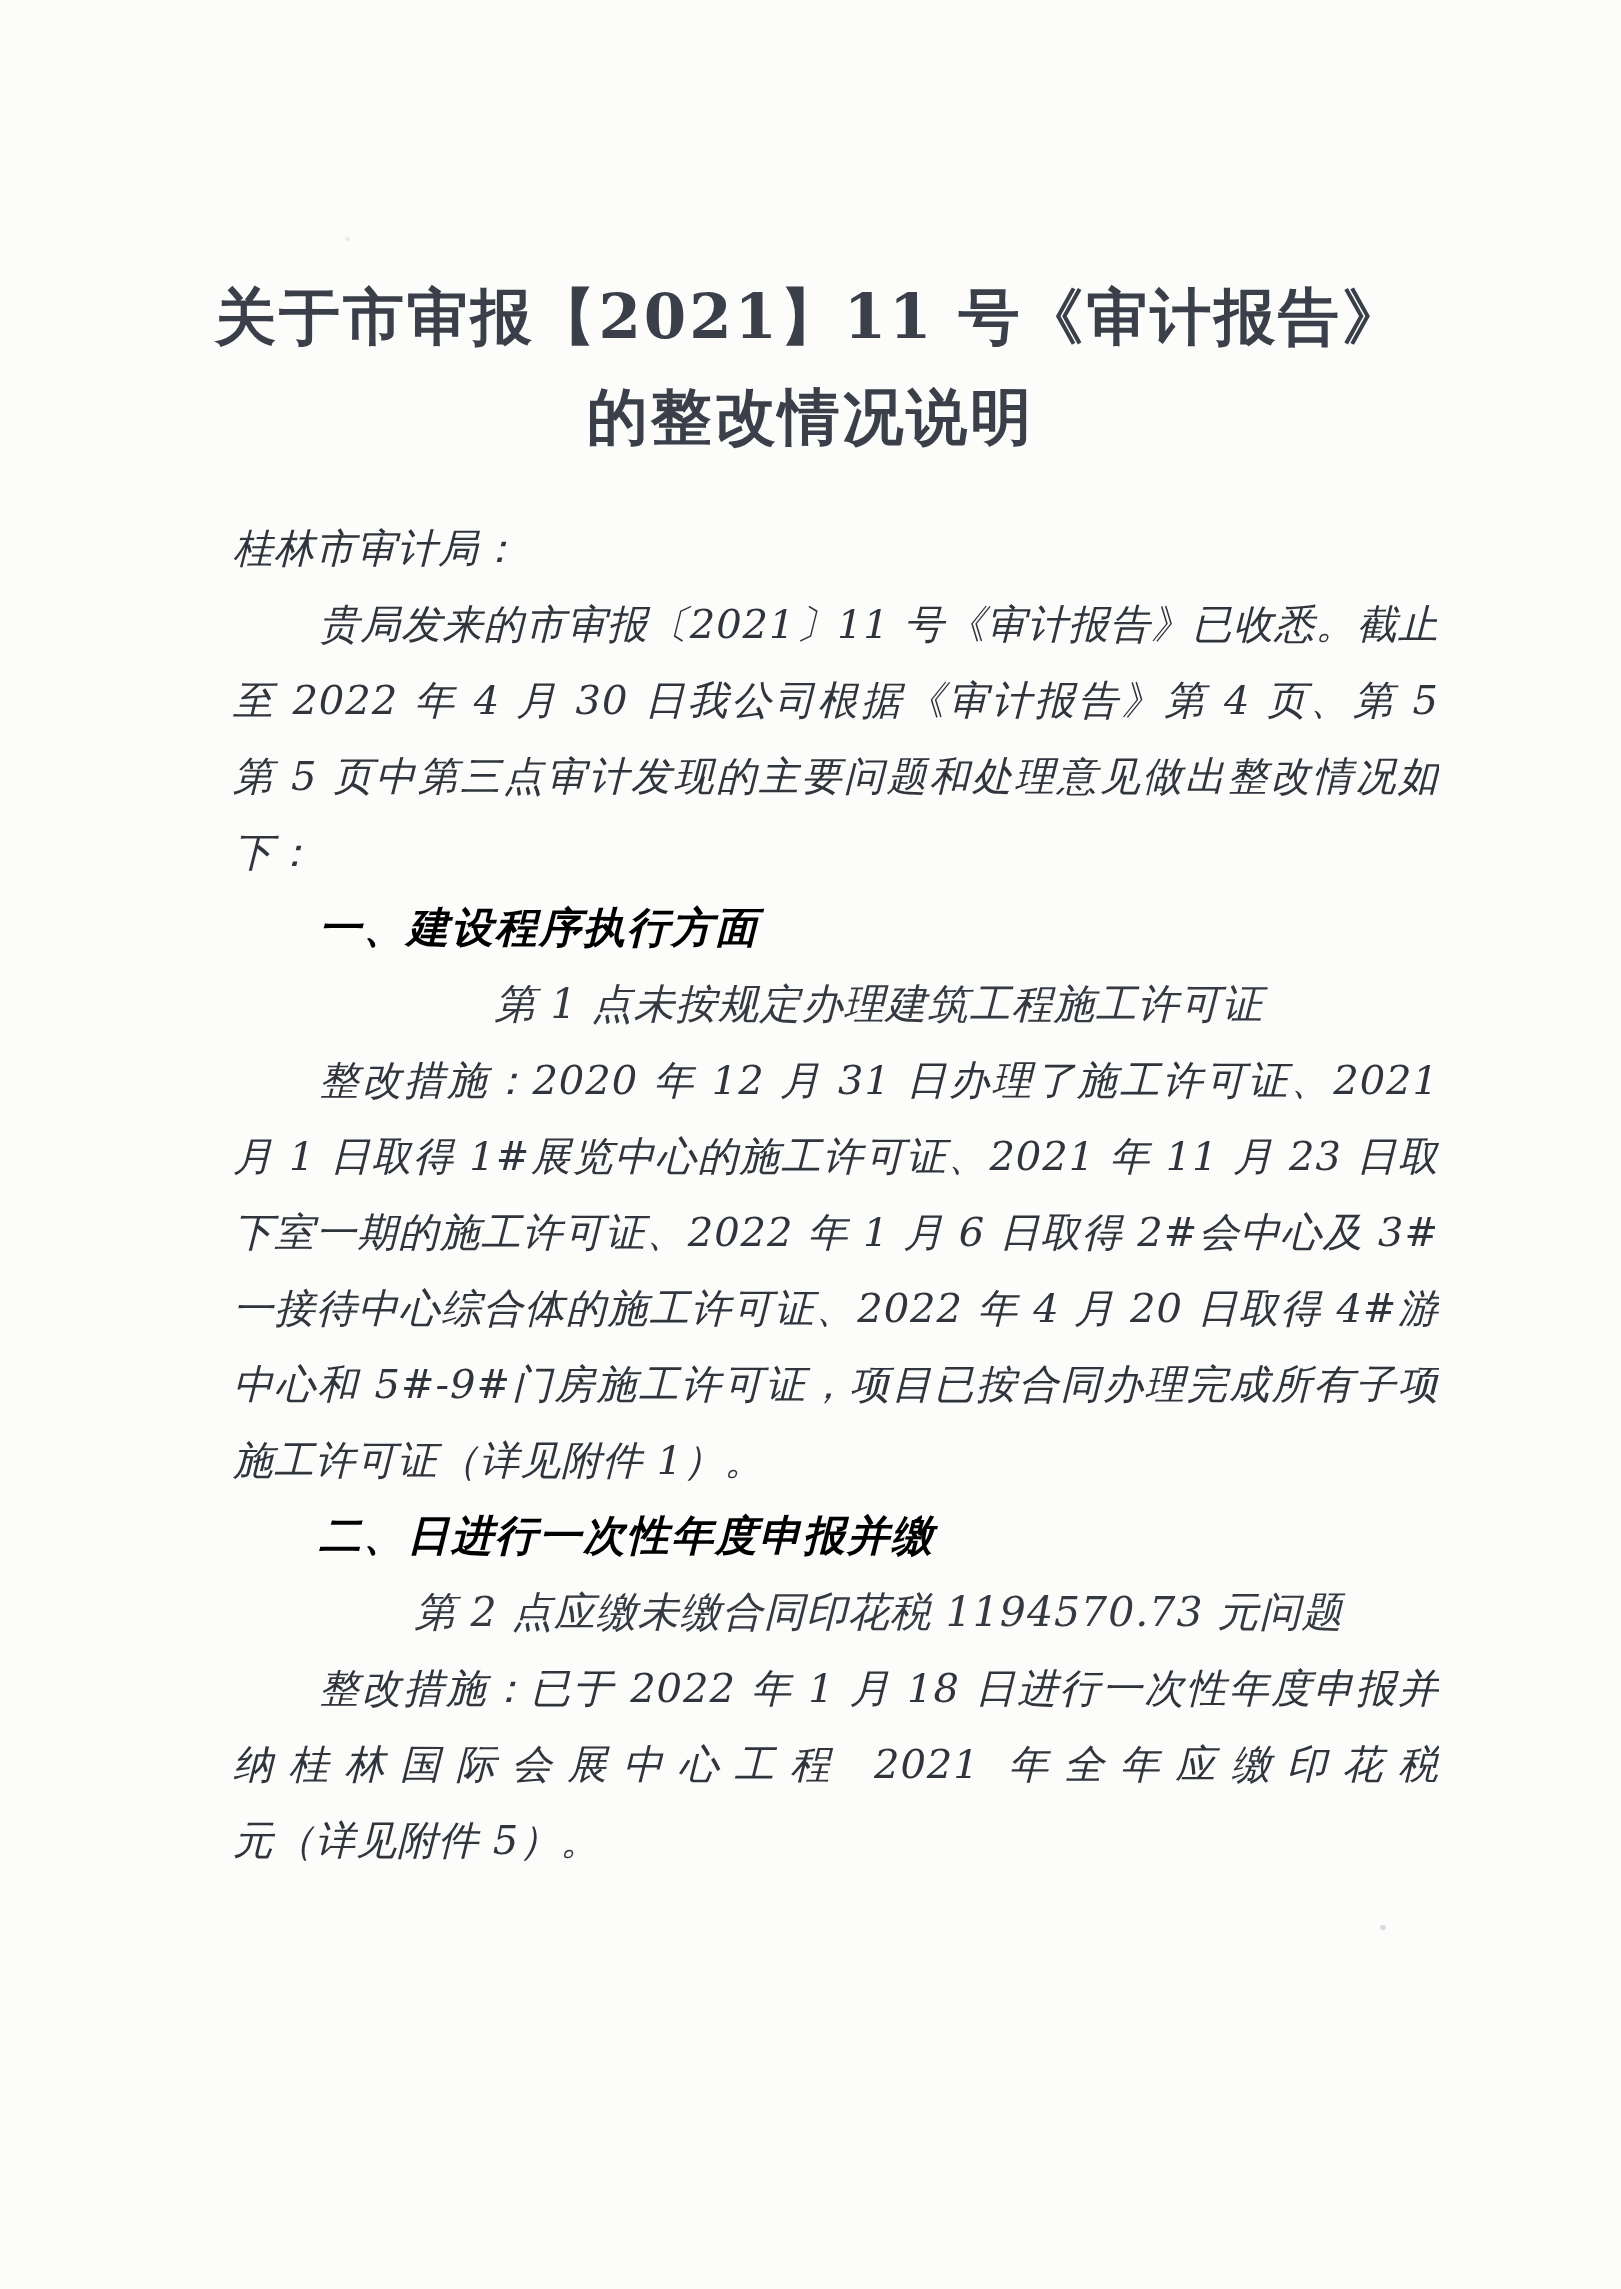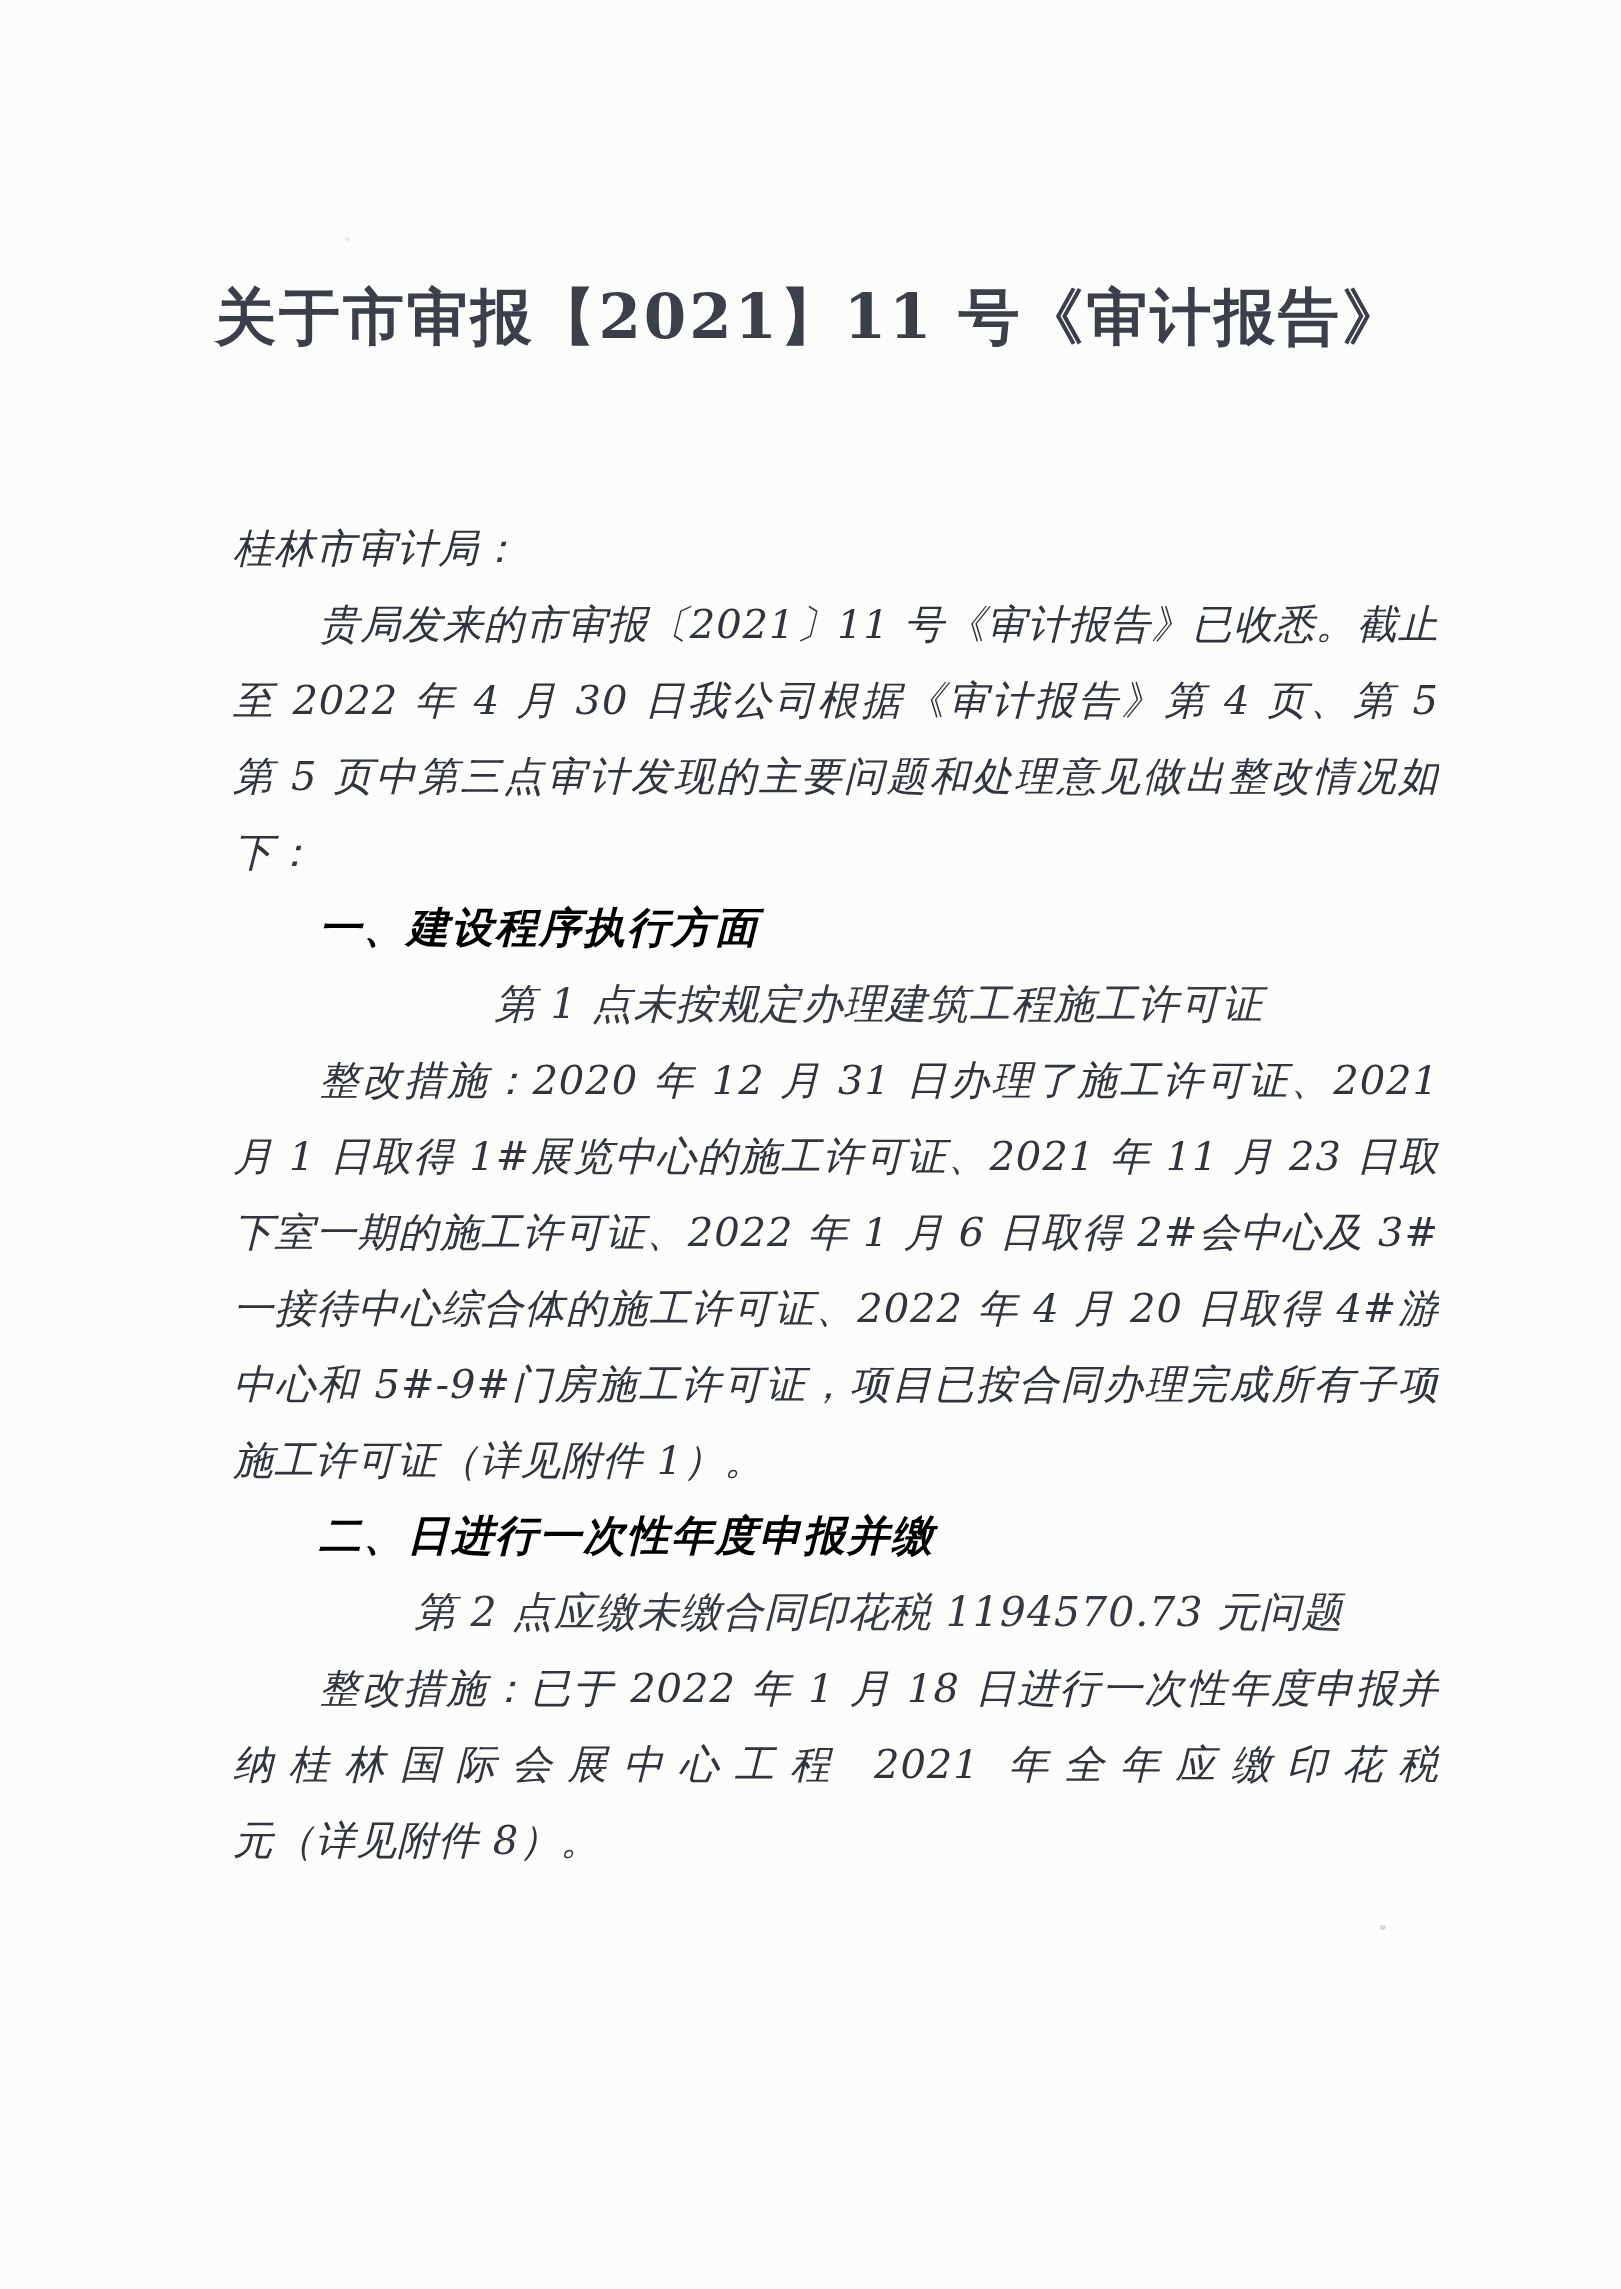--- a/index.html
+++ b/index.html
@@ -77,40 +77,41 @@
   .speck.s1{left:1088px;top:1223px;width:6.9px;height:4.9px;}
   .speck.s2{left:1380px;top:1925px;width:5.9px;height:4.9px;}
   .speck.s3{left:345px;top:237px;width:4.9px;height:3.9px;background:rgba(95,100,112,0.12);}
 </style>
 </head>
 <body>
 
 <div class="page">
   <div class="title-block">
     <div class="title-line">关于市审报【2021】11 号《审计报告》</div>
+    <div class="title-line">的整改情况说明</div>
   </div>
 
   <div class="body-block">
       <div class="line">桂林市审计局：</div>
       <div class="line fill indent">贵局发来的市审报〔2021〕11 号《审计报告》已收悉。截止</div>
       <div class="line fill">至 2022 年 4 月 30 日我公司根据《审计报告》第 4 页、第 5 页、</div>
       <div class="line fill">第 5 页中第三点审计发现的主要问题和处理意见做出整改情况如</div>
       <div class="line">下：</div>
       <div class="line indent heading">一、建设程序执行方面</div>
       <div class="line indent kaiti">第 1 点未按规定办理建筑工程施工许可证</div>
       <div class="line fill indent">整改措施：2020 年 12 月 31 日办理了施工许可证、2021 年 7</div>
       <div class="line fill">月 1 日取得 1#展览中心的施工许可证、2021 年 11 月 23 日取得地</div>
       <div class="line fill">下室一期的施工许可证、2022 年 1 月 6 日取得 2#会中心及 3#第</div>
       <div class="line fill">一接待中心综合体的施工许可证、2022 年 4 月 20 日取得 4#游客</div>
       <div class="line fill">中心和 5#-9#门房施工许可证，项目已按合同办理完成所有子项的</div>
       <div class="line">施工许可证（详见附件 1）。</div>
       <div class="line indent heading">二、日进行一次性年度申报并缴</div>
       <div class="line indent kaiti">第 2 点应缴未缴合同印花税 1194570.73 元问题</div>
       <div class="line fill indent">整改措施：已于 2022 年 1 月 18 日进行一次性年度申报并缴</div>
       <div class="line fill">纳桂林国际会展中心工程 2021 年全年应缴印花税 12,241,417.25</div>
-      <div class="line">元（详见附件 8）。</div>
+      <div class="line">元（详见附件 5）。</div>
     </div>
 
   <div class="speck s1"></div>
   <div class="speck s2"></div>
   <div class="speck s3"></div>
 </div>
 
 
 </body></html>

